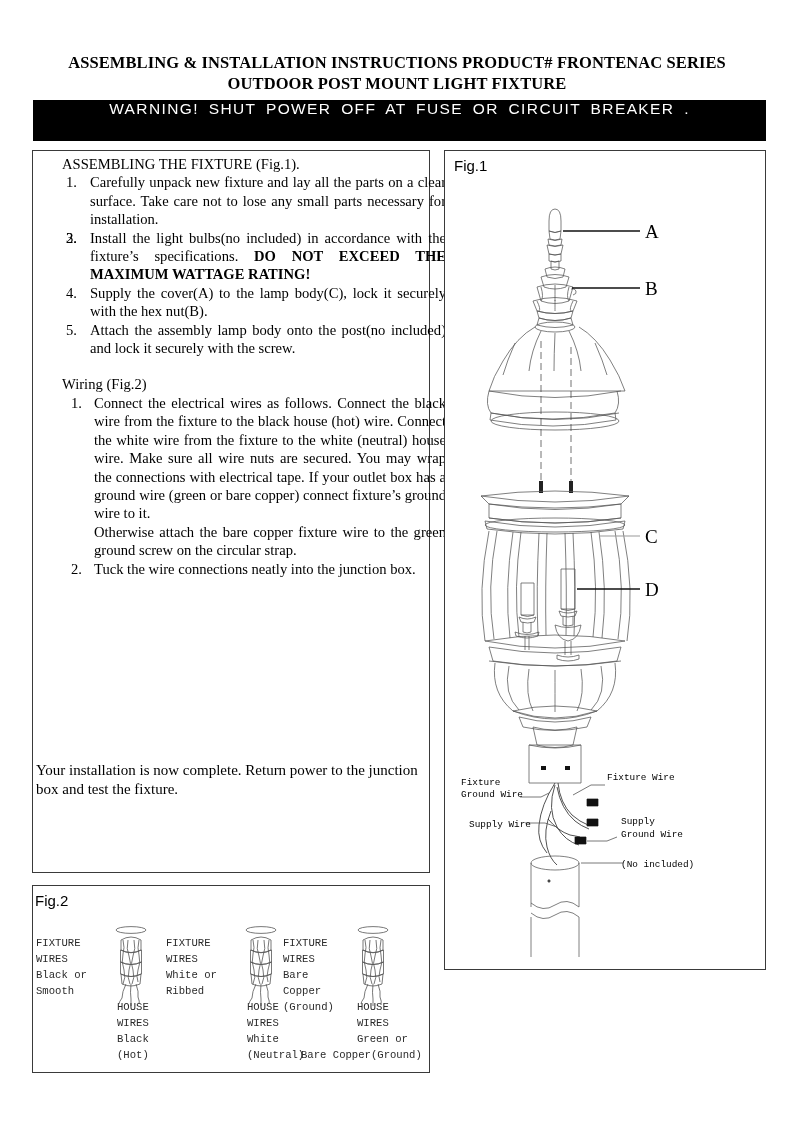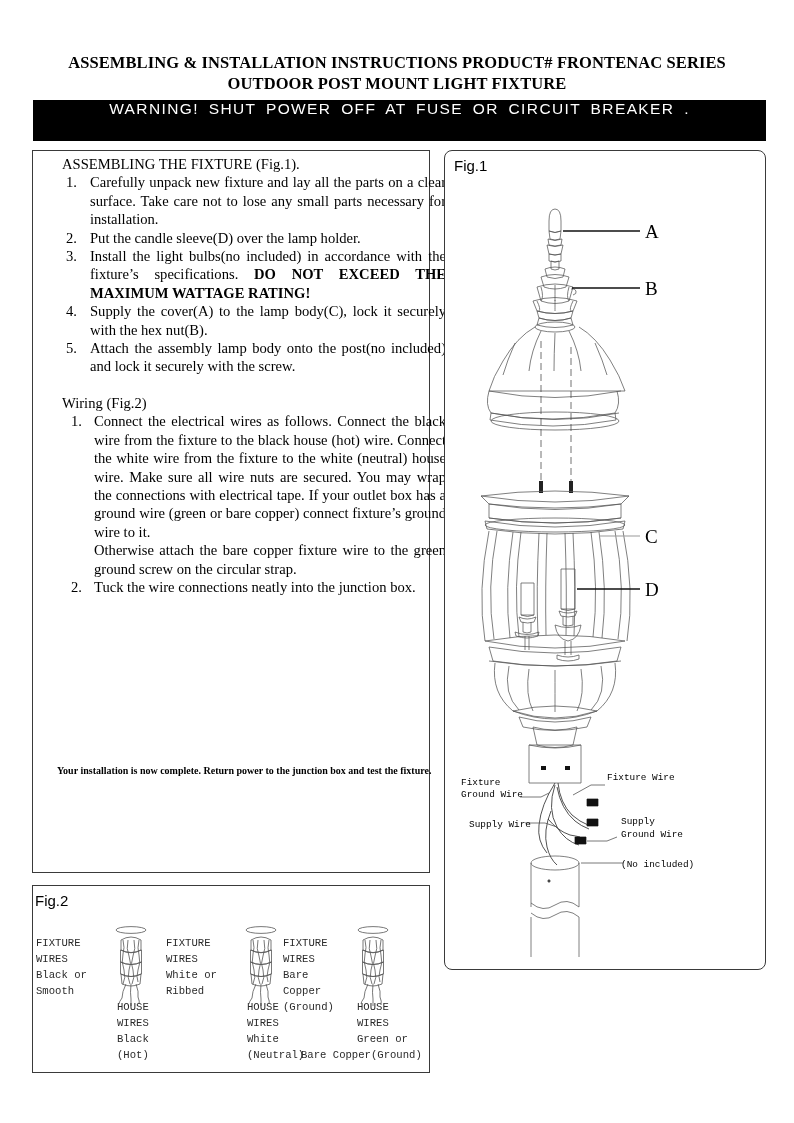--- a/index.html
+++ b/index.html
@@ -58,21 +58,21 @@
 
   
   .panel {
     position: absolute;
     border: 1px solid #3a3a3a;
     background: #ffffff;
     box-sizing: border-box;
   }
   #left-panel  { left: 32px;  top: 150px; width: 398px; height: 723px; }
   #fig2-panel  { left: 32px;  top: 885px; width: 398px; height: 188px; }
-  #fig1-panel  { left: 444px; top: 150px; width: 322px; height: 820px; border-radius: 8px; }
+  #fig1-panel  { left: 444px; top: 150px; width: 322px; height: 820px; }
 
   
   .instructions {
     position: absolute;
     left: 7px;
     top: 4px;
     width: 384px;
     font-size: 14.6px;
     line-height: 18.4px;
     margin-left: 22px;
@@ -100,25 +100,25 @@
     width: 22px;
     text-align: left;
   }
   ol.steps.wiring > li { padding-left: 32px; }
   ol.steps.wiring > li .num { left: 9px; }
   b.strong { font-weight: bold; }
   .spacer-para { height: 18px; }
   .sub-indent { display: block; text-align: justify; }
   .closing {
     position: absolute;
-    left: 24px;
+    left: 3px;
     top: 610px;
     width: 384px;
-    font-weight: bold;
-    font-size: 10px;
+    font-weight: normal;
+    font-size: 15px;
     line-height: 19px;
   }
 
   
   .fig-caption {
     position: absolute;
     font-family: "Liberation Sans", sans-serif;
     font-size: 15px;
     letter-spacing: 0px;
   }
@@ -171,21 +171,20 @@
 
       <div class="sec-head">ASSEMBLING THE FIXTURE (Fig.1).</div>
 
       <ol class="steps">
         <li>
           <span class="num">1.</span>
           <span>Carefully unpack new fixture and lay all the parts on a clear surface. Take care not to lose any small parts necessary for installation.</span>
         </li>
         <li>
           <span class="num">2.</span>
-          <span>Put the candle sleeve(D) over the lamp holder.</span>
         </li>
         <li>
           <span class="num">3.</span>
           <span>Install the light bulbs(no included) in accordance with the fixture’s specifications. </span><b class="strong">DO NOT EXCEED THE MAXIMUM WATTAGE RATING!</b>
         </li>
         <li>
           <span class="num">4.</span>
           <span>Supply the cover(A) to the lamp body(C), lock it securely with the hex nut(B).</span>
         </li>
         <li>

